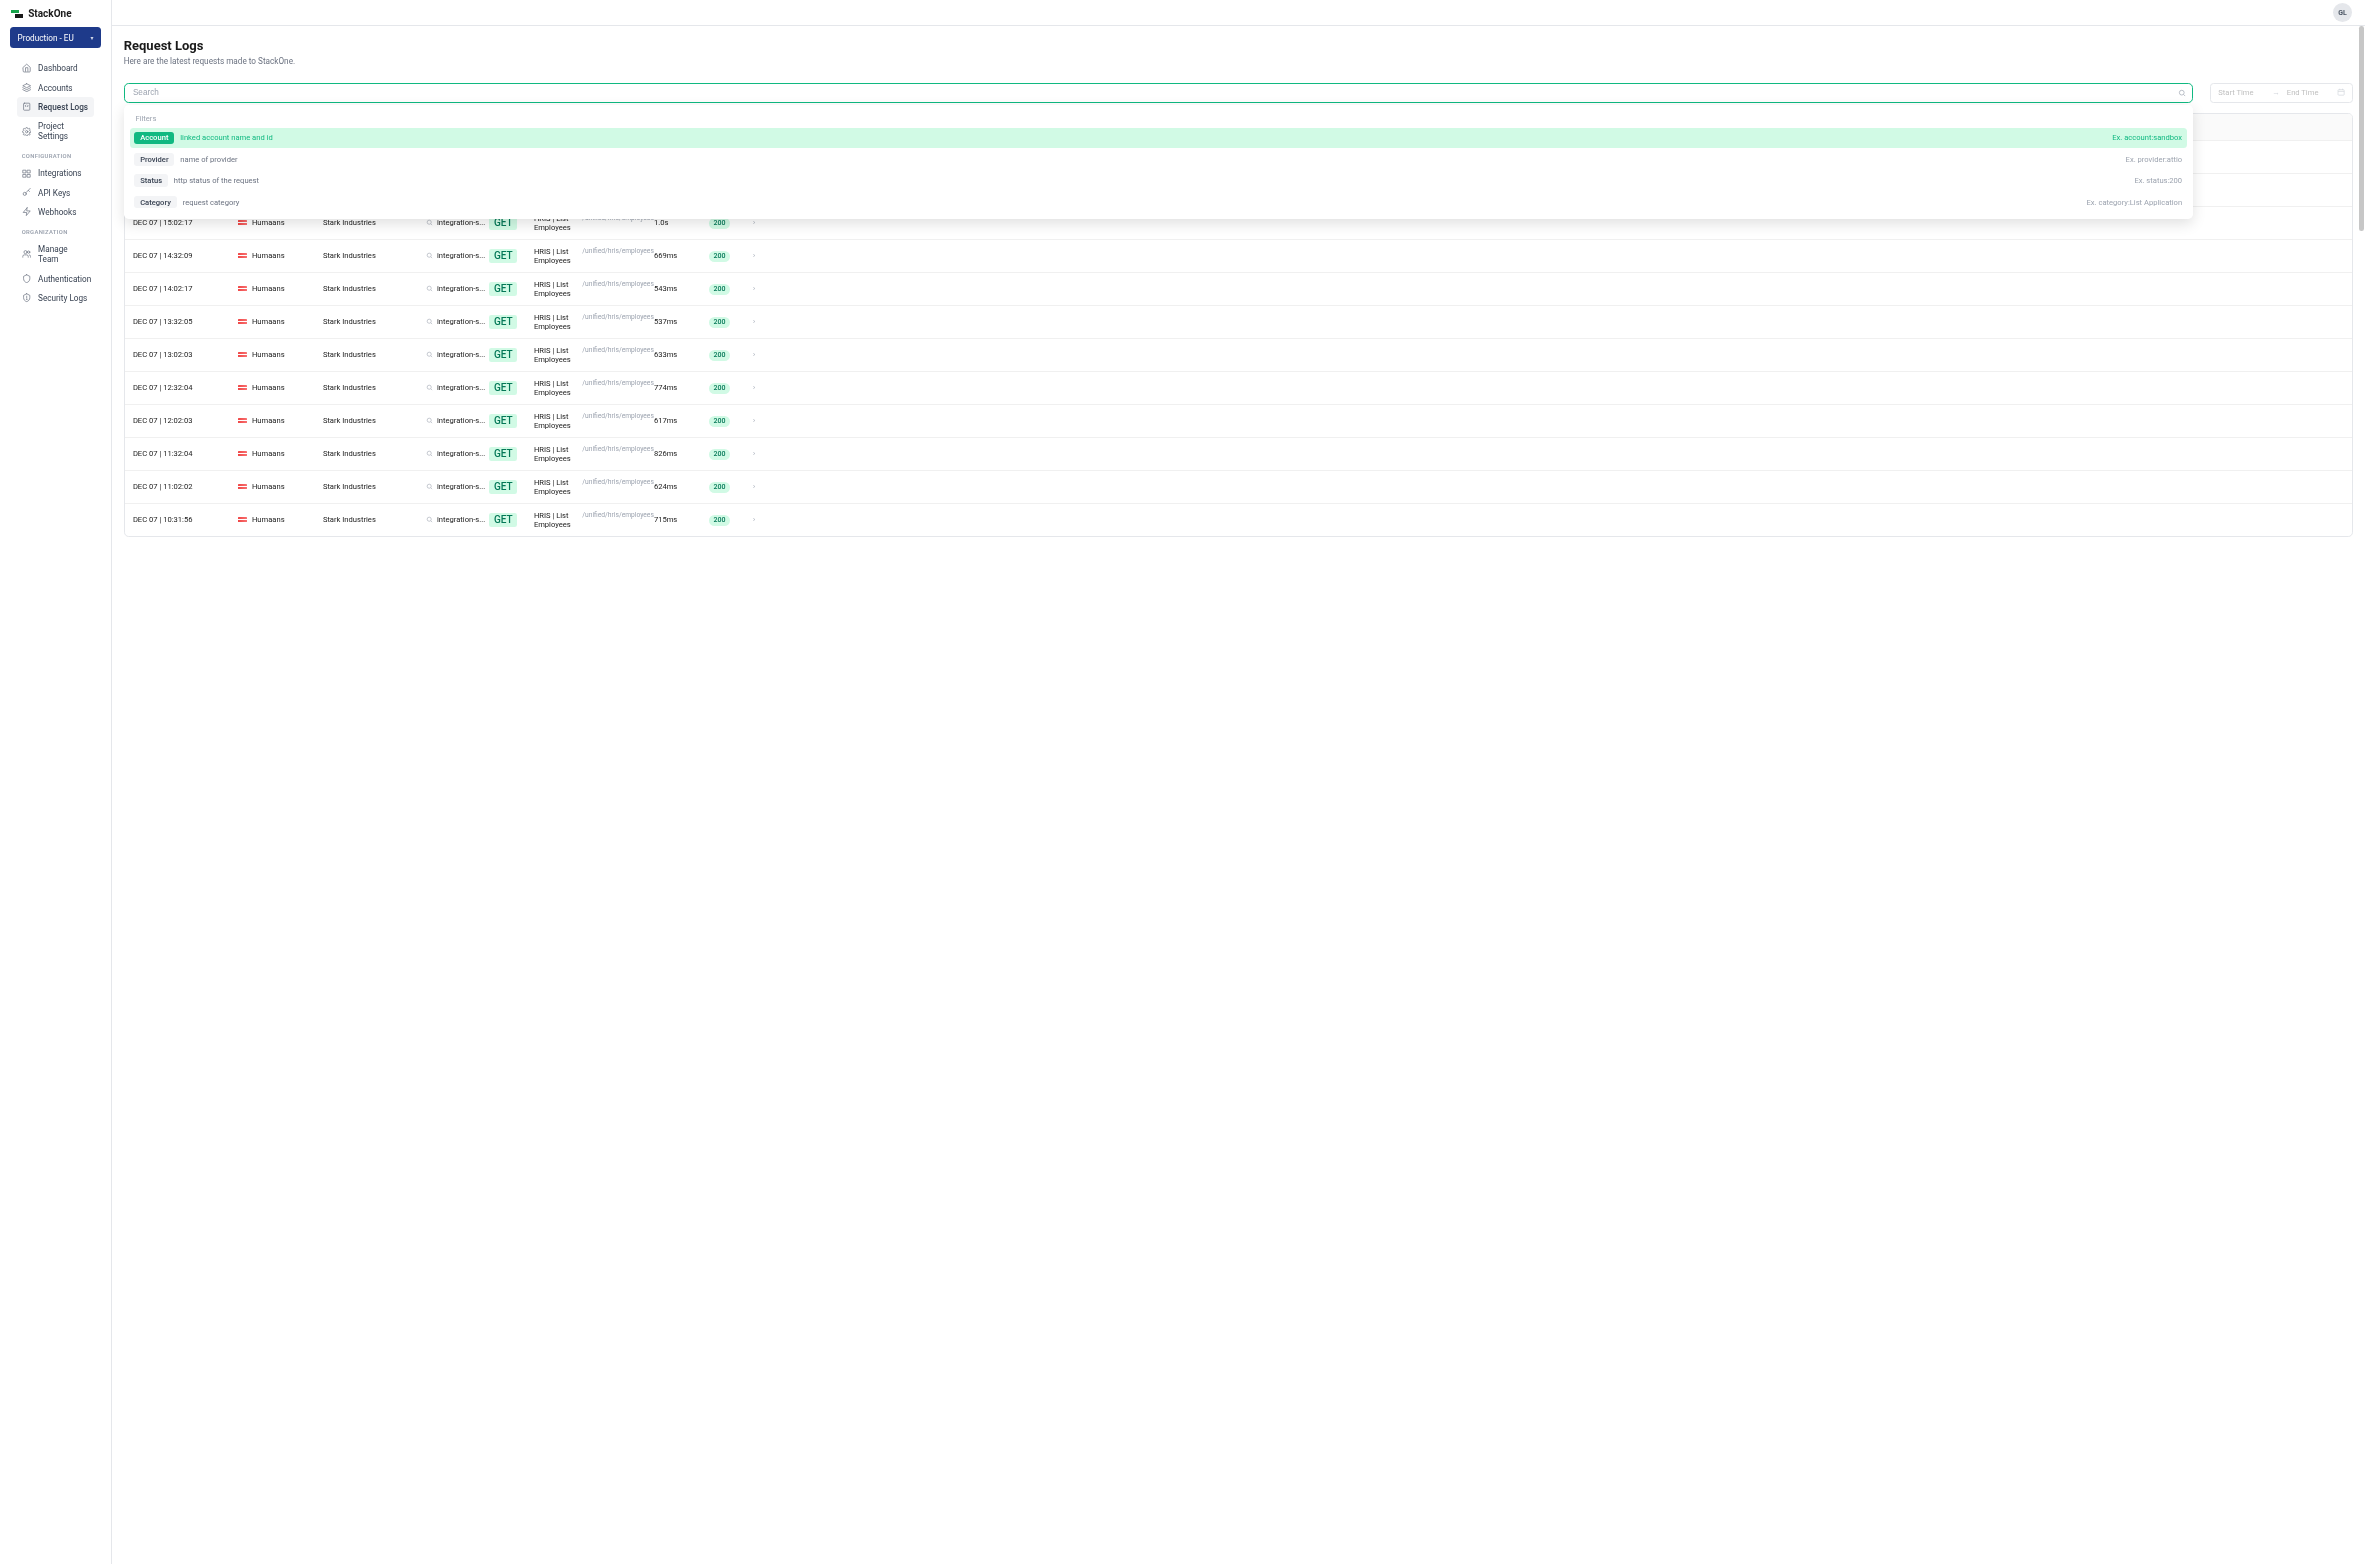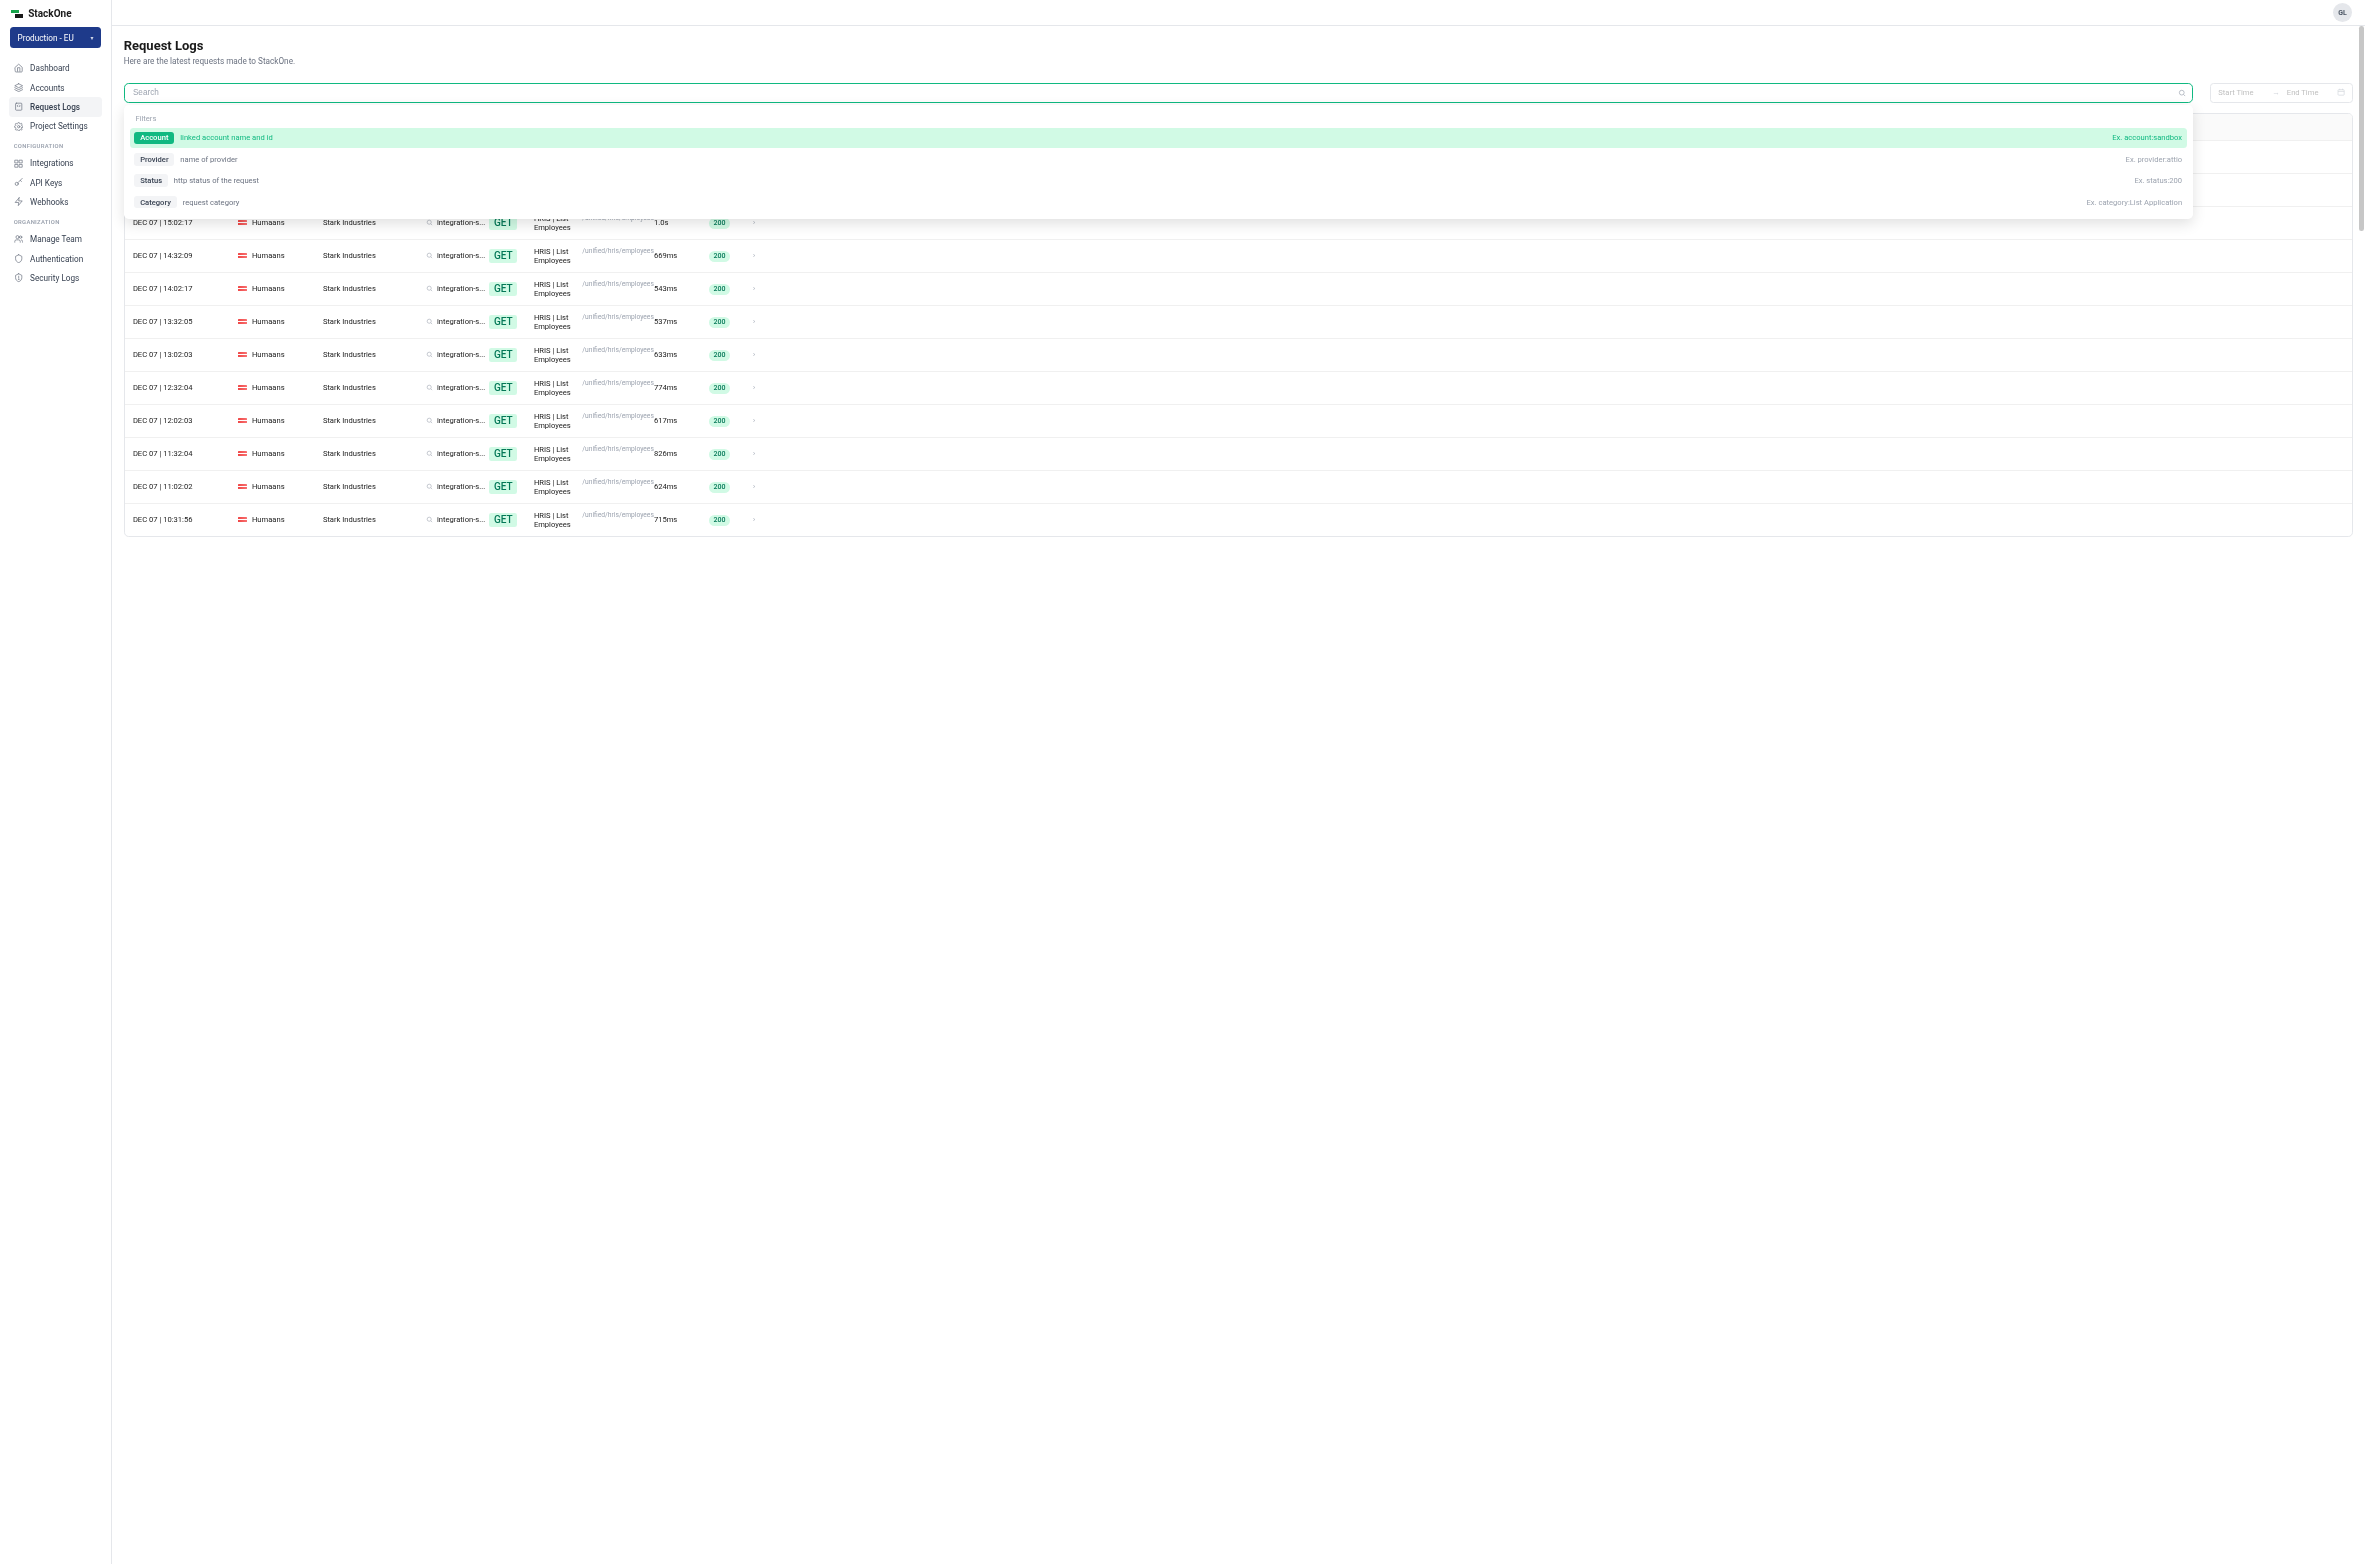--- a/index.html
+++ b/index.html
@@ -9,21 +9,21 @@
 
 .sidebar { width: 112px; border-right: 0.6px solid #e5e7eb; padding: 8.2px 0; flex-shrink: 0; }
 .logo { display: flex; align-items: center; gap: 4.7px; padding: 0 10.5px 8.2px; }
 .logo-mark { width: 13px; height: 8.2px; position: relative; }
 .logo-mark::before, .logo-mark::after { content: ''; position: absolute; height: 3.5px; }
 .logo-mark::before { left: 0; top: 0; width: 8.2px; background: #16a34a; }
 .logo-mark::after { left: 4.7px; top: 4.7px; width: 8.2px; background: #1a1a1a; }
 .logo-text { font-weight: 700; font-size: 10px; }
 .env-selector { margin: 0 10px 10.5px; background: #1e3a8a; color: #fff; border-radius: 3.5px; padding: 5.3px 7.6px; display: flex; justify-content: space-between; align-items: center; cursor: pointer; font-size: 8.2px; }
 .env-selector .chev { font-size: 5.9px; opacity: 0.8; }
-.nav-section { padding: 0 9px; }
+.nav-section { padding: 0 17px; }
 .nav-label { font-size: 5.9px; text-transform: uppercase; letter-spacing: 0.3px; color: #9ca3af; font-weight: 600; padding: 7px 4.7px 4.7px; }
 .nav-item { display: flex; align-items: center; gap: 7px; padding: 4.7px 4.7px; border-radius: 3.5px; cursor: pointer; color: #374151; font-size: 8.2px; }
 .nav-item.active { background: #f3f4f6; font-weight: 500; }
 .nav-icon { width: 9.4px; height: 9.4px; display: flex; align-items: center; justify-content: center; color: #6b7280; flex-shrink: 0; }
 
 
 .main { flex: 1; display: flex; flex-direction: column; overflow: hidden; }
 .topbar { height: 26px; border-bottom: 0.6px solid #e5e7eb; display: flex; justify-content: flex-end; align-items: center; padding: 0 13px; }
 .avatar { width: 19px; height: 19px; border-radius: 50%; background: #e5e7eb; display: flex; align-items: center; justify-content: center; font-size: 7px; font-weight: 700; color: #4b5563; }
 .content { padding: 11.7px 11.7px 0; flex: 1; overflow-y: auto; position: relative; }

